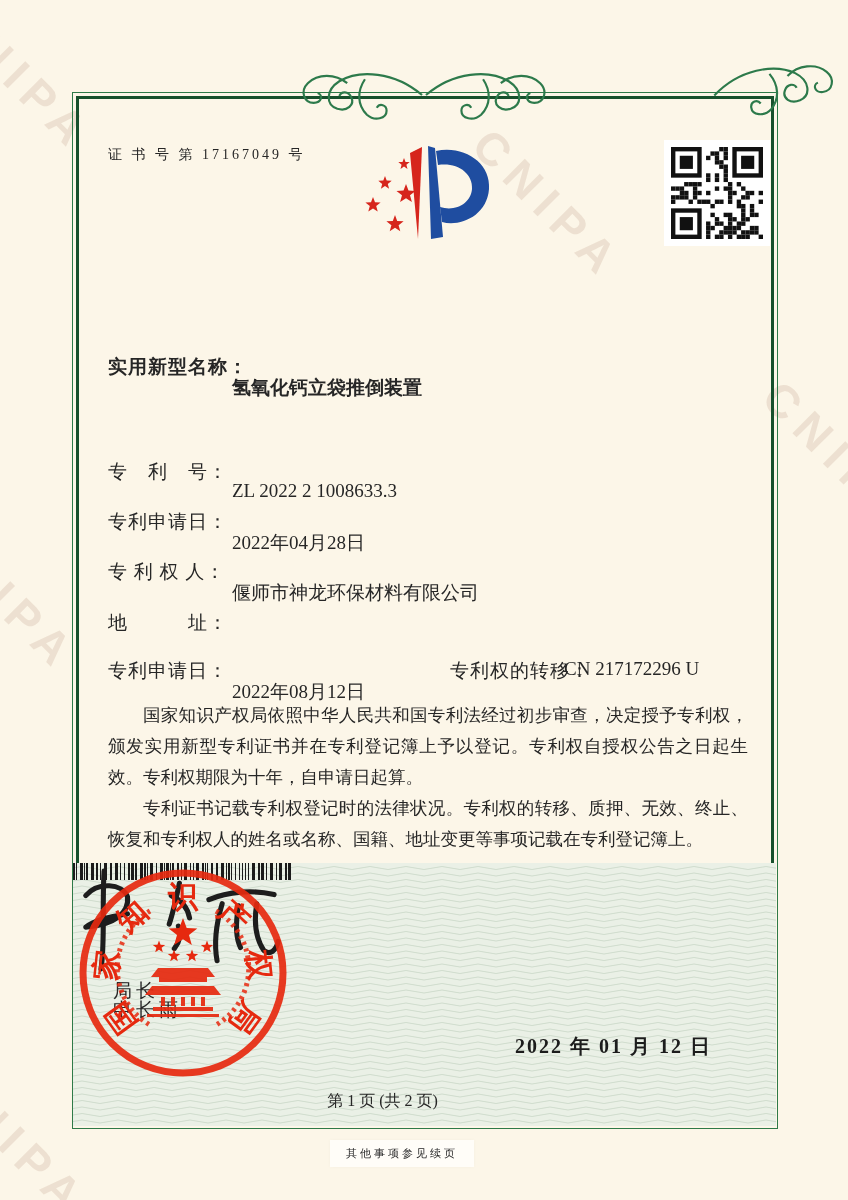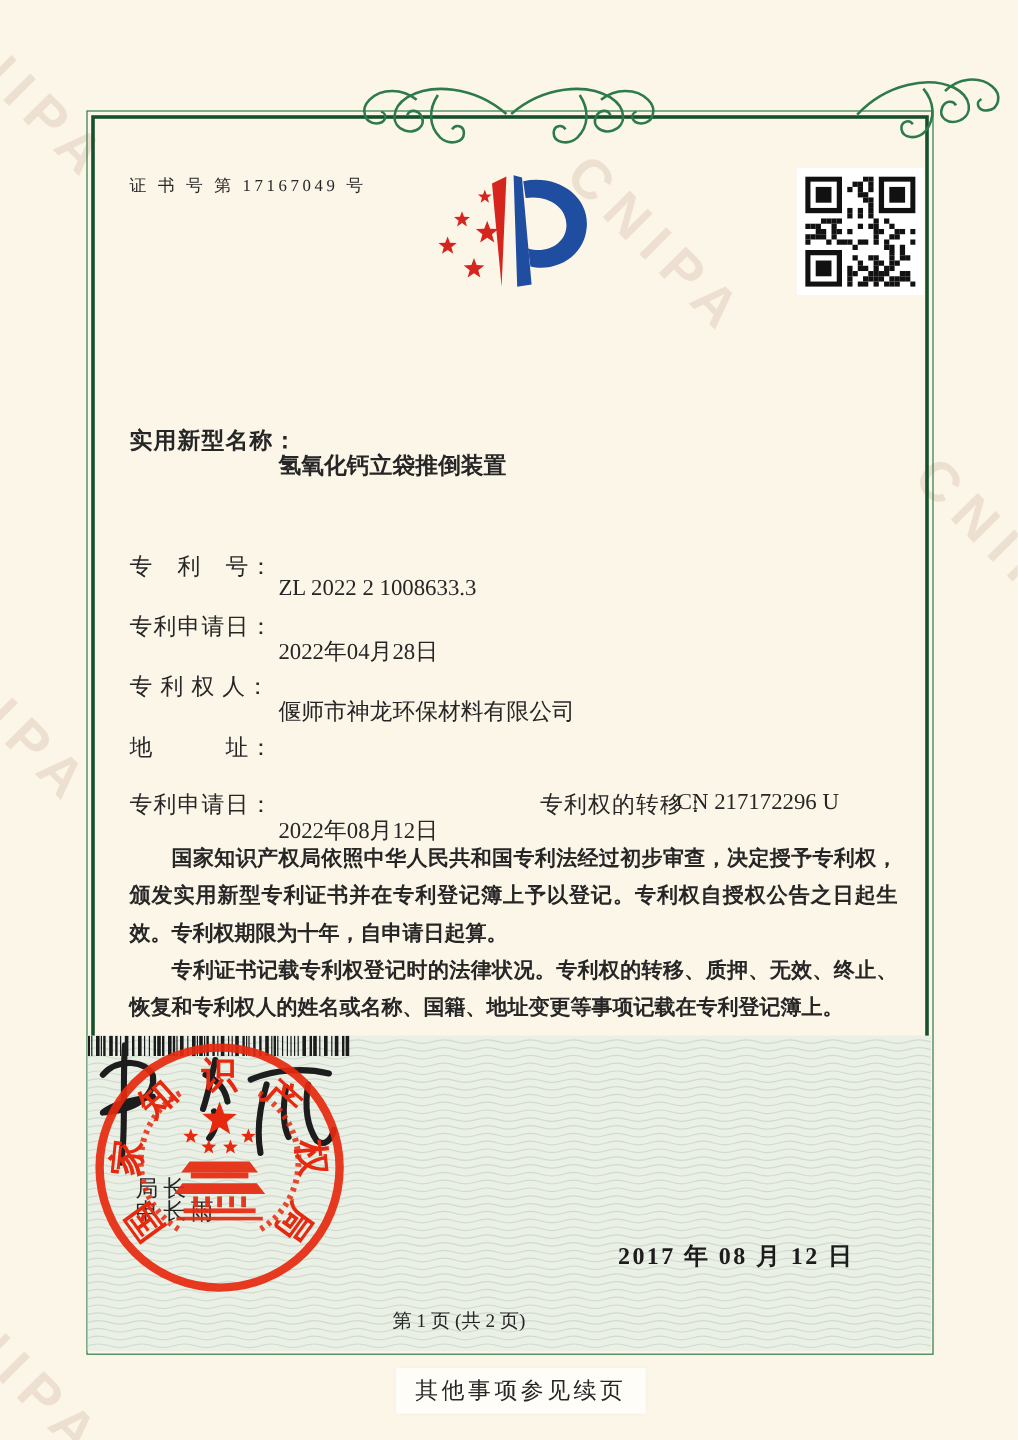--- a/index.html
+++ b/index.html
@@ -20,35 +20,35 @@
   .qr-wrap{position:absolute;left:664px;top:140px;width:106px;height:106px;background:#fff;}
   .qr-wrap svg{position:absolute;left:7px;top:7px;}
   .title{position:absolute;left:73px;top:250px;width:703px;text-align:center;
          font-size:44px;font-weight:bold;letter-spacing:9px;}
   .frow{position:absolute;left:108px;width:660px;font-size:19px;white-space:nowrap;}
   .flabel{letter-spacing:1px;}
   .fvalue{position:absolute;left:124px;top:0;margin-top:21px;}
   .flabel2{position:absolute;left:342px;top:0;letter-spacing:1px;}
   .fvalue2{position:absolute;left:456px;top:0;}
   .paras{position:absolute;left:108px;top:700px;width:640px;
-         font-size:17.5px;line-height:31px;text-align:justify;font-weight:bold;}
+         font-size:17.5px;line-height:31px;text-align:justify;}
   .paras p{margin:0;text-indent:2em;}
   .bottom-strip{position:absolute;left:73px;top:863px;width:703px;height:263px;
          background:#eaf0e6;overflow:hidden;}
   .bottom-strip>svg{position:absolute;left:0;top:0;}
   .barcode{position:absolute;left:45px;top:34px;}
   .signer-title{position:absolute;left:40px;top:115px;font-size:19px;letter-spacing:4px;}
   .signer-name{position:absolute;left:40px;top:134px;font-size:19px;letter-spacing:4px;}
   .signature{position:absolute;left:150px;top:58px;}
   .seal{position:absolute;left:412px;top:12px;}
   .seal-date{position:absolute;left:442px;top:170px;font-size:20px;letter-spacing:2px;
          color:#1c1c1c;font-weight:bold;white-space:nowrap;}
   .page-info{position:absolute;left:0;top:228px;width:619px;text-align:center;font-size:16px;}
   .footer-note{position:absolute;left:330px;top:1140px;background:#fffdf8;
-         padding:6px 16px;font-size:19px;letter-spacing:3px;box-shadow:0 0 4px rgba(0,0,0,0.03);}
+         padding:6px 16px;font-size:11px;letter-spacing:3px;box-shadow:0 0 4px rgba(0,0,0,0.03);}
   .orn{position:absolute;pointer-events:none;}
 </style>
 </head>
 <body>
 
 <div class="page">
 
   <div class="wm" style="left:-30px;top:-10px;">CNIPA</div>
   <div class="wm" style="left:500px;top:118px;">CNIPA</div>
   <div class="wm" style="left:790px;top:370px;">CNIPA</div>
@@ -409,20 +409,20 @@
           <text x="47.7" y="155.3" fill="#e6290f" font-size="30" font-weight="bold" text-anchor="middle" dominant-baseline="central" transform="rotate(-126 47.7 155.3)">国</text>
           <text x="33.4" y="102.0" fill="#e6290f" font-size="30" font-weight="bold" text-anchor="middle" dominant-baseline="central" transform="rotate(-84 33.4 102.0)">家</text>
           <text x="58.5" y="52.8" fill="#e6290f" font-size="30" font-weight="bold" text-anchor="middle" dominant-baseline="central" transform="rotate(-42 58.5 52.8)">知</text>
           <text x="110.0" y="33.0" fill="#e6290f" font-size="30" font-weight="bold" text-anchor="middle" dominant-baseline="central" transform="rotate(0 110.0 33.0)">识</text>
           <text x="161.5" y="52.8" fill="#e6290f" font-size="30" font-weight="bold" text-anchor="middle" dominant-baseline="central" transform="rotate(42 161.5 52.8)">产</text>
           <text x="186.6" y="102.0" fill="#e6290f" font-size="30" font-weight="bold" text-anchor="middle" dominant-baseline="central" transform="rotate(84 186.6 102.0)">权</text>
           <text x="172.3" y="155.3" fill="#e6290f" font-size="30" font-weight="bold" text-anchor="middle" dominant-baseline="central" transform="rotate(126 172.3 155.3)">局</text>
         </g>
     </svg>
 
-    <div class="seal-date">2017 年 08 月 12 日</div>
+    <div class="seal-date">2022 年 01 月 12 日</div>
 
     <div class="page-info">第 1 页 (共 2 页)</div>
   </div>
 
   <div class="footer-note">其他事项参见续页</div>
 
 </div>
 
 </body></html>

